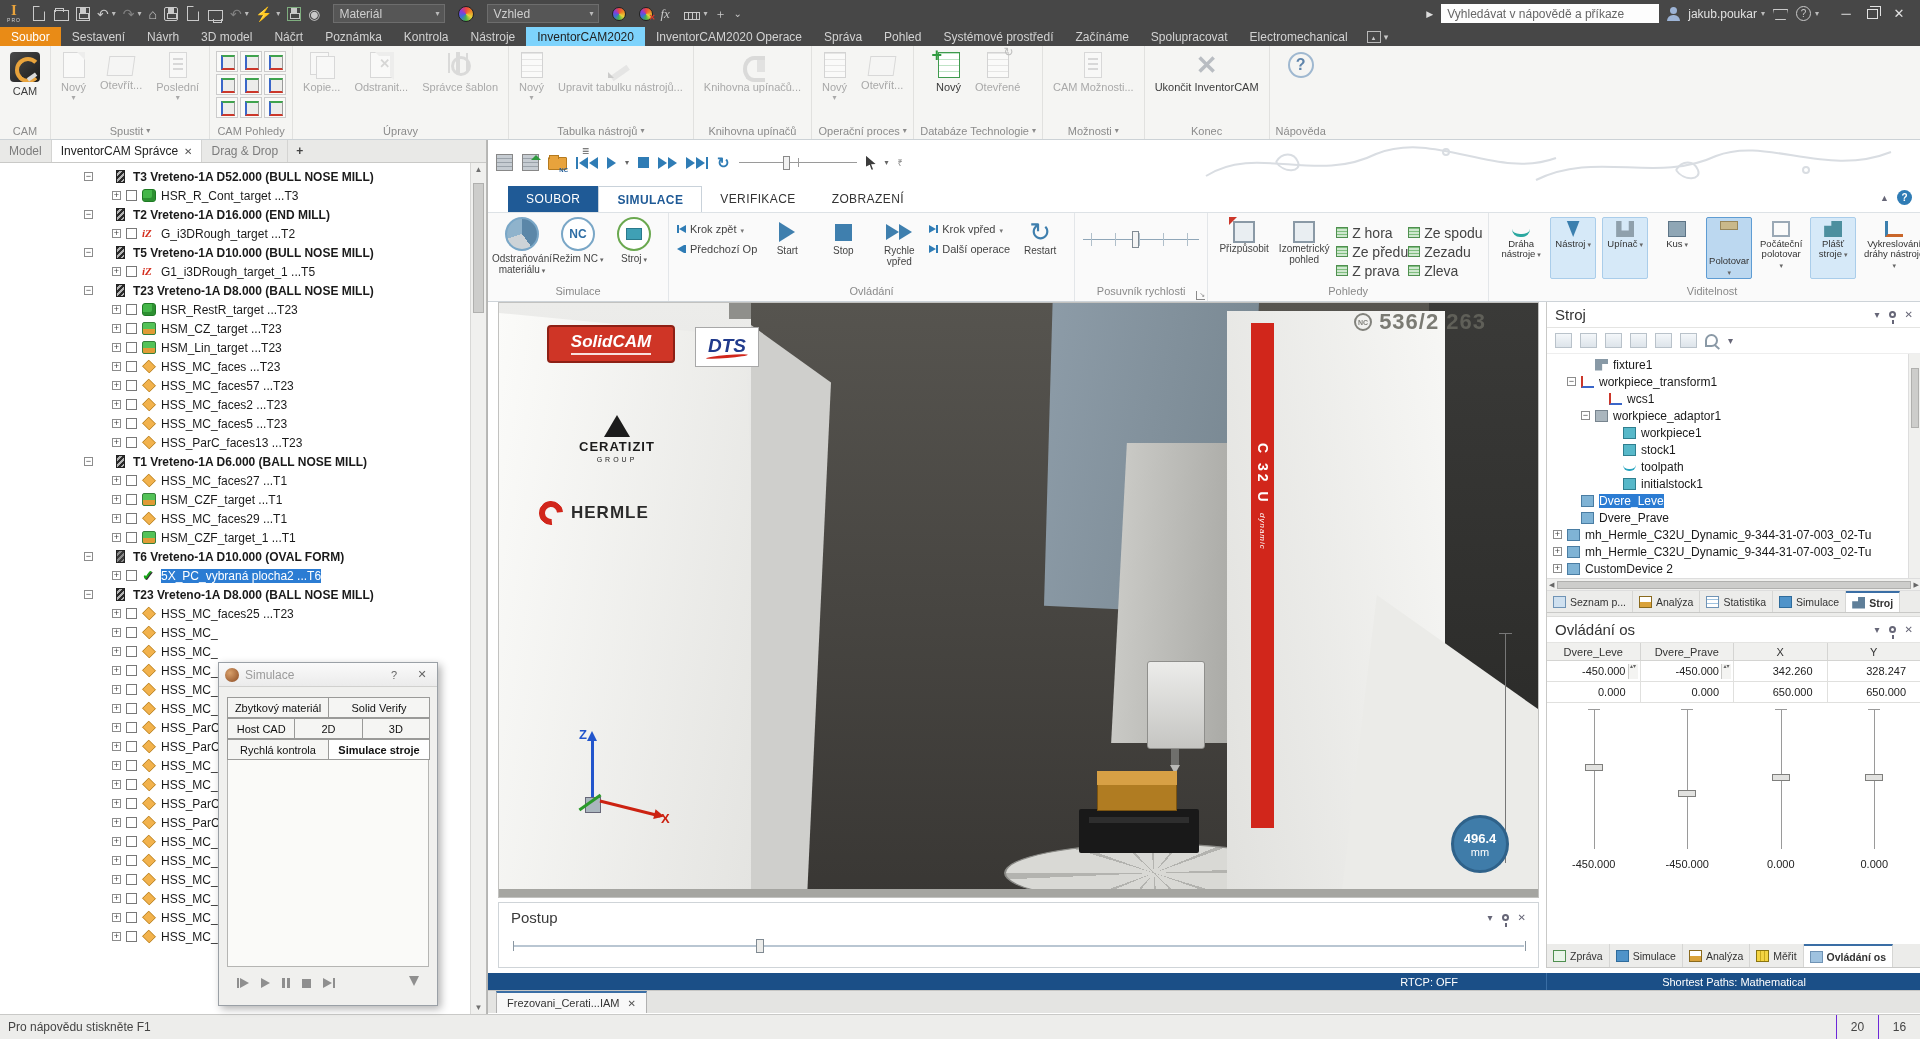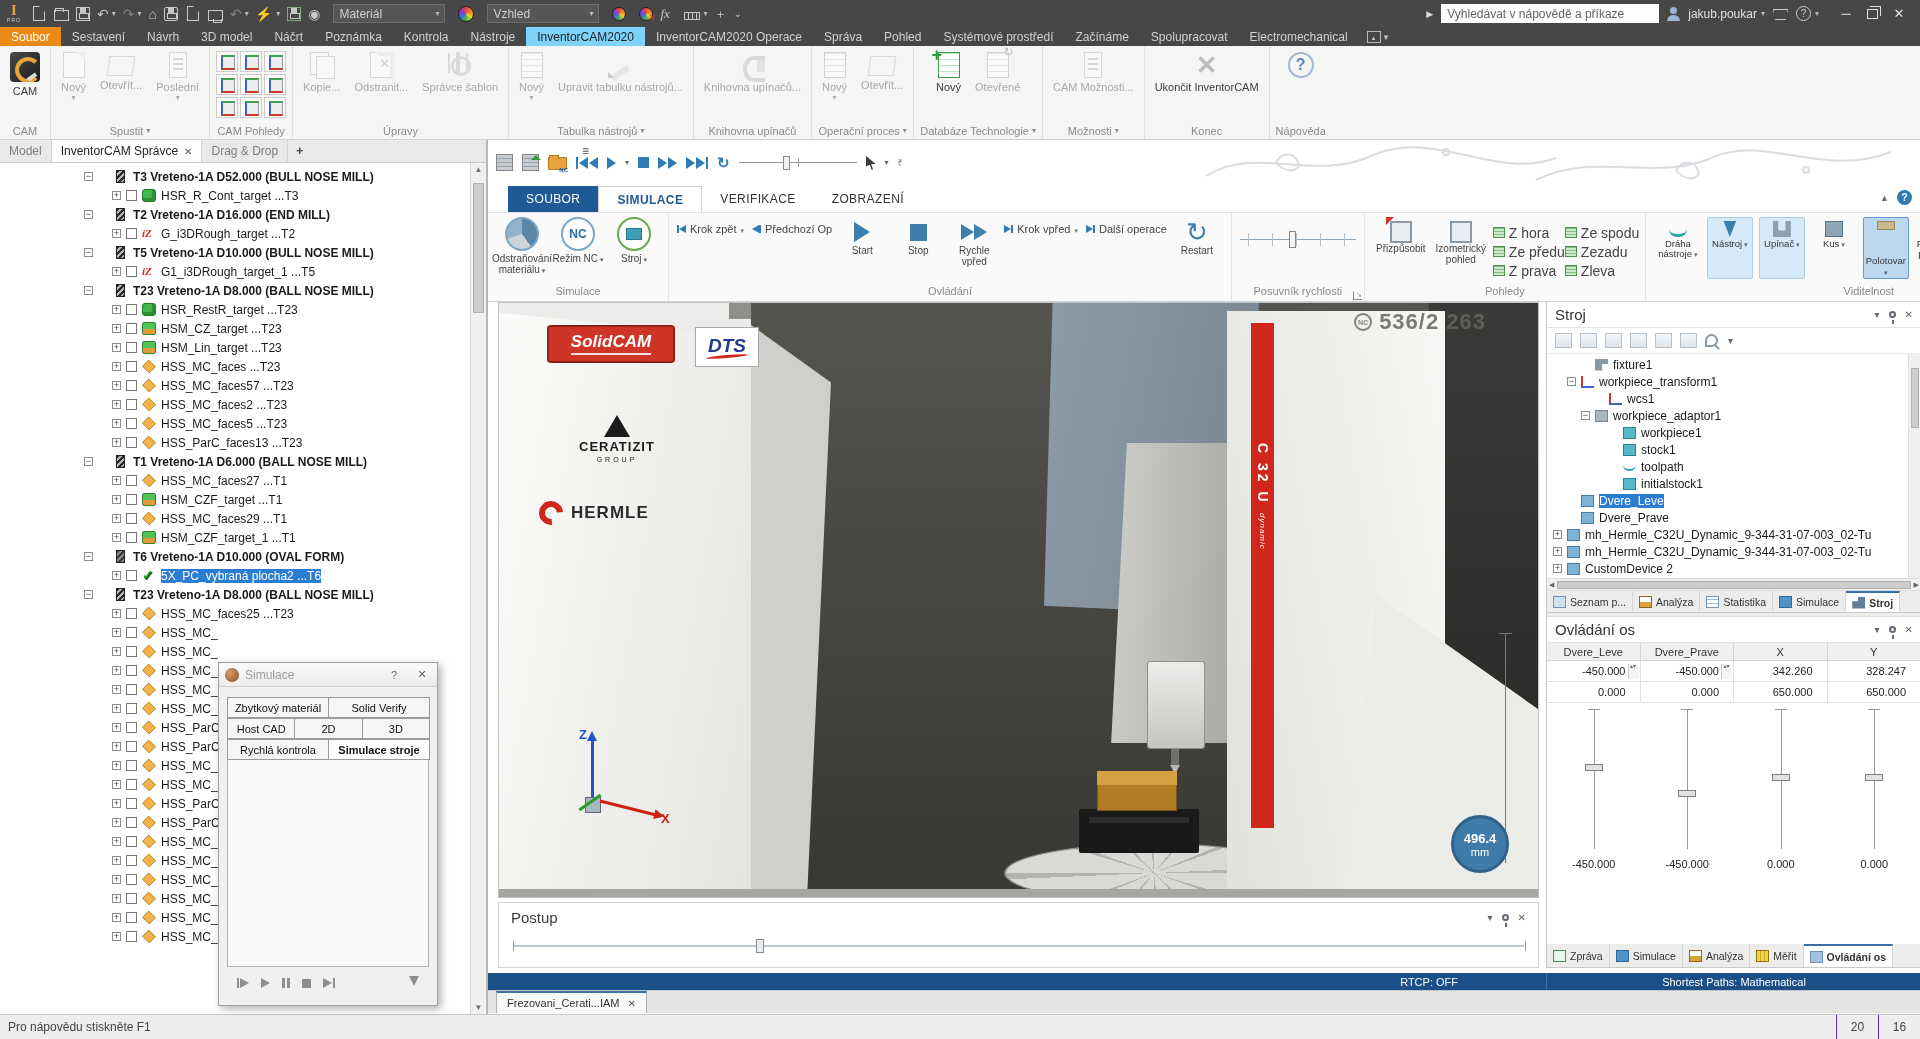--- a/index.html
+++ b/index.html
@@ -168,21 +168,21 @@
   .sg-body{flex:1;display:flex;align-items:flex-start;justify-content:center;gap:4px;}
   .sg-label{height:16px;text-align:center;font-size:11px;color:#8a8a8a;white-space:nowrap;}
   .cbtn{display:flex;flex-direction:column;align-items:center;width:52px;}
   .circ{width:34px;height:34px;border-radius:50%;border:2px solid #7aa7c7;position:relative;display:flex;align-items:center;justify-content:center;background:#fff;}
   .circ.c1{background:conic-gradient(#5b87a8 0 40%,#cdd3d7 0 70%,#8fb3cc 0);}
   .circ.c2{color:#2e6da4;font-weight:bold;font-size:12px;}
   .circ.c3{border-color:#6aa84f;}
   .circ.c3::before{content:"";width:14px;height:10px;background:#3fa0b5;border:1px solid #2a7a8c;}
   .clab{font-size:10px;line-height:11px;text-align:center;color:#444;margin-top:2px;}
   .clab::after{content:" ▾";font-size:7px;color:#666;}
-  .scol{display:flex;gap:8px;padding-top:6px;}
+  .scol{display:flex;flex-direction:column;gap:8px;padding-top:6px;}
   .sbtn{display:flex;align-items:center;gap:4px;font-size:11px;color:#444;white-space:nowrap;}
   .sbtn .mini{display:flex;align-items:center;}
   .mini .b{width:2px;height:8px;background:#2f7cb5;}
   .mini .tl{width:0;height:0;border:4px solid transparent;border-right:7px solid #2f7cb5;border-left:none;}
   .mini .tr{width:0;height:0;border:4px solid transparent;border-left:7px solid #2f7cb5;border-right:none;}
   .sbtn .dd::after{content:"▾";font-size:7px;color:#777;}
   .sbig{display:flex;flex-direction:column;align-items:center;width:52px;padding-top:2px;}
   .sbig .glyph{height:26px;display:flex;align-items:center;}
   .sbig .t{font-size:10px;line-height:11px;color:#444;text-align:center;}
   .big-tri{width:0;height:0;border:10px solid transparent;border-left:16px solid #3f7fae;border-right:none;}

